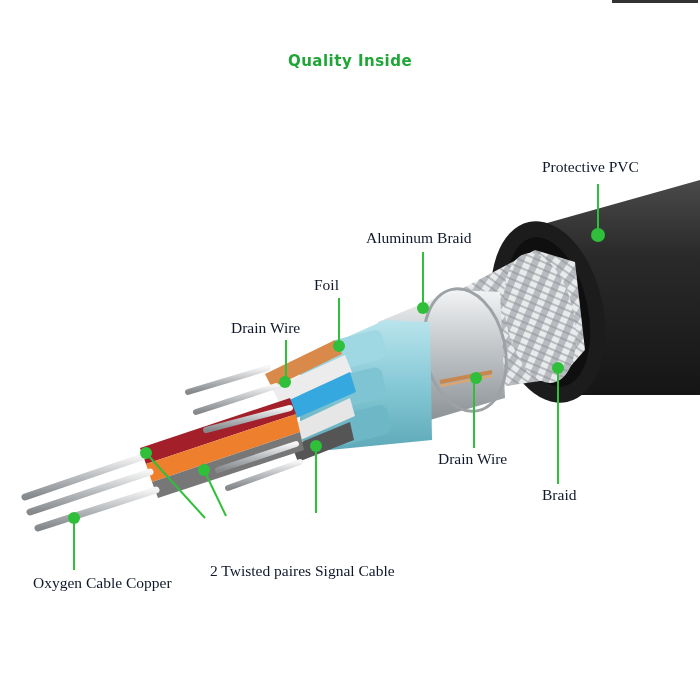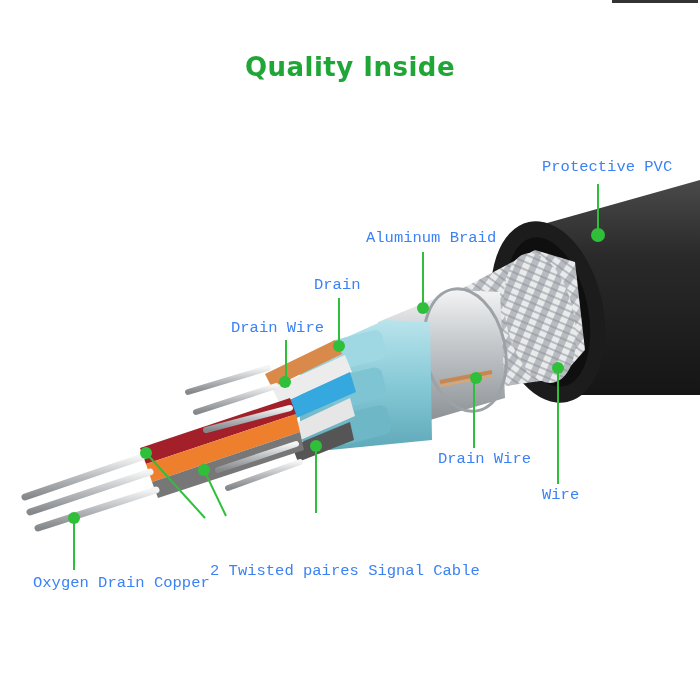--- a/index.html
+++ b/index.html
@@ -1,18 +1,18 @@
 <!DOCTYPE html>
 <html><head>
 <meta charset="utf-8">
 <style>
   html, body { margin:0; padding:0; background:#ffffff; }
   #canvas { position:relative; width:700px; height:700px; overflow:hidden; background:#fff; font-family:"DejaVu Sans", sans-serif; }
-  .title { position:absolute; top:52px; left:0; width:700px; text-align:center; font-family:"DejaVu Sans", sans-serif; font-weight:bold; font-size:26px; color:#1fa637; letter-spacing:0.5px; }
-  .label { position:absolute; font-family:Liberation Mono, monospace; font-size:15.5px; color:#3b82f6; white-space:nowrap; }
+  .title { position:absolute; top:52px; left:0; width:700px; text-align:center; font-family:"DejaVu Sans", sans-serif; font-weight:bold; font-size:15px; color:#1fa637; letter-spacing:0.5px; }
+  .label { position:absolute; font-family:Liberation Serif, serif; font-size:15.5px; color:#0f172a; white-space:nowrap; }
   svg.art { position:absolute; left:0; top:0; }
   .topbar { position:absolute; top:0; left:612px; width:86px; height:3px; background:#333; }
 </style>
 </head>
 <body>
 
 <div id="canvas">
   <div class="topbar"></div>
 
   <div class="title">Quality Inside</div>
@@ -129,19 +129,19 @@
       <line x1="316" y1="446" x2="316" y2="513"></line>
       <circle cx="316" cy="446" r="6" stroke="none"></circle>
 
       <line x1="74" y1="520" x2="74" y2="570"></line>
       <circle cx="74" cy="518" r="6" stroke="none"></circle>
     </g>
   </svg>
 
   <div class="label" style="left:542px; top:158px;">Protective PVC</div>
   <div class="label" style="left:366px; top:229px;">Aluminum Braid</div>
-  <div class="label" style="left:314px; top:276px;">Drain</div>
+  <div class="label" style="left:314px; top:276px;">Foil</div>
   <div class="label" style="left:231px; top:319px;">Drain Wire</div>
   <div class="label" style="left:438px; top:450px;">Drain Wire</div>
-  <div class="label" style="left:542px; top:486px;">Wire</div>
+  <div class="label" style="left:542px; top:486px;">Braid</div>
   <div class="label" style="left:210px; top:519px;margin-top:43px;">2 Twisted paires Signal Cable</div>
-  <div class="label" style="left:33px; top:574px;">Oxygen Drain Copper</div>
+  <div class="label" style="left:33px; top:574px;">Oxygen Cable Copper</div>
 </div>
 
 </body></html>

